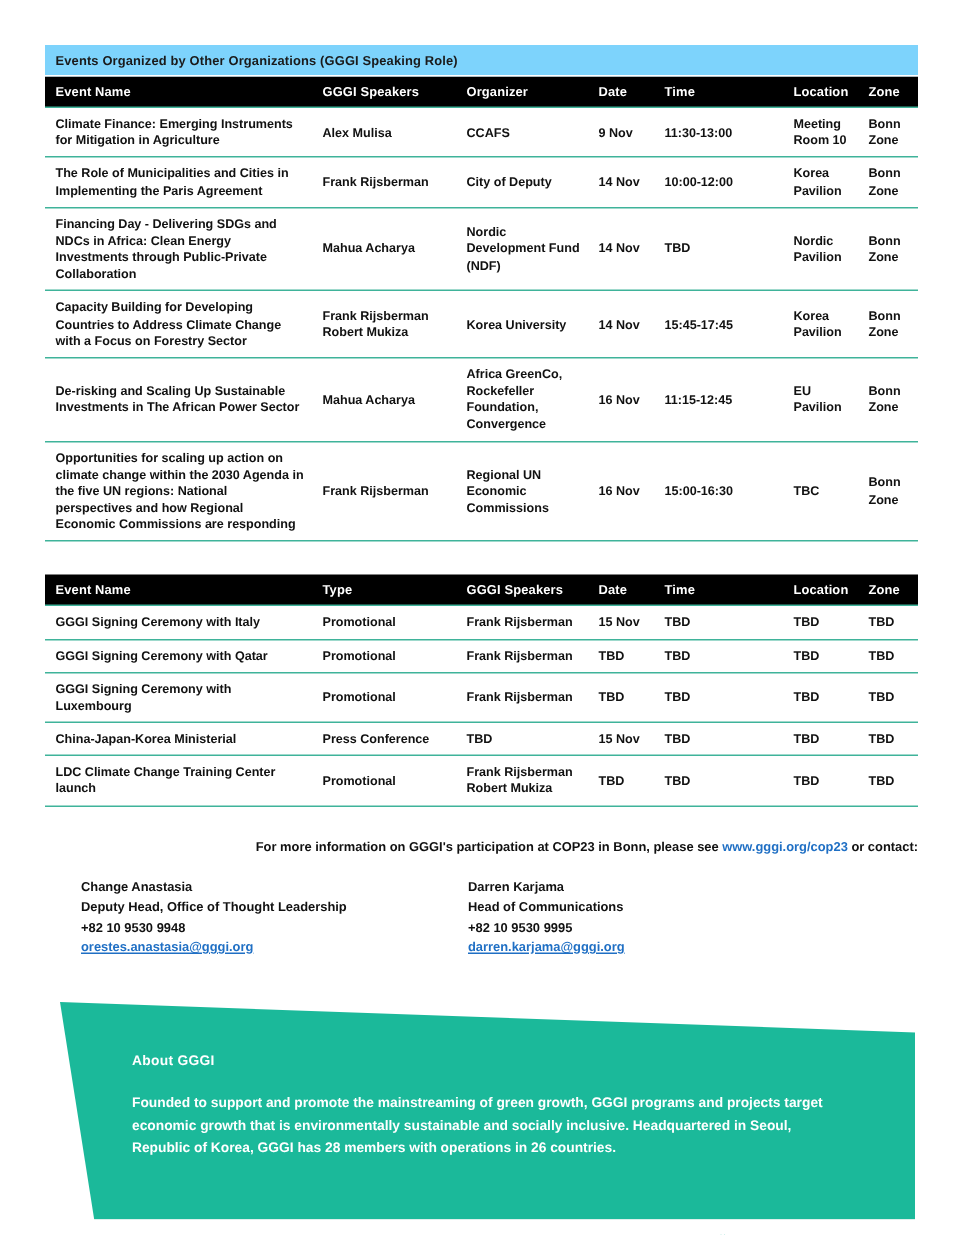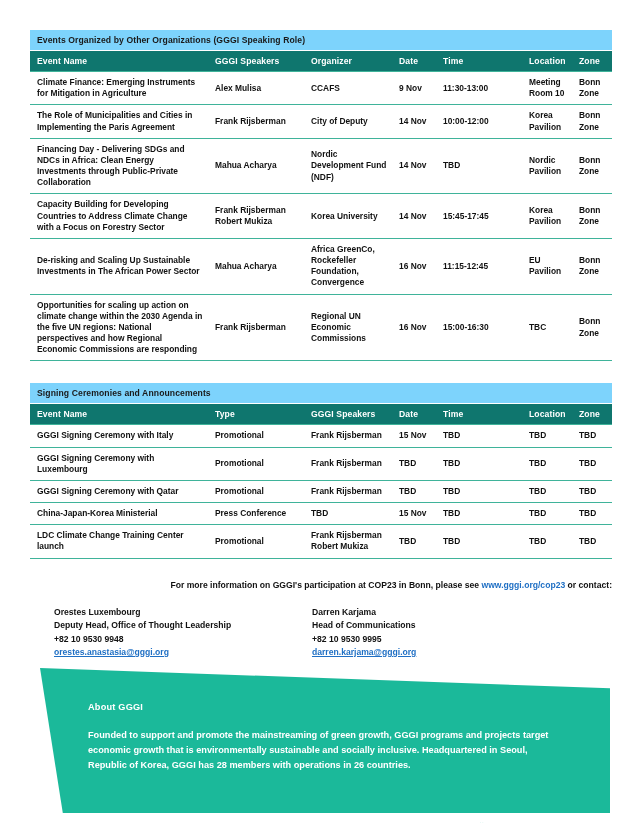--- a/index.html
+++ b/index.html
@@ -36,21 +36,21 @@
   tr.tbl-title td {
     background: #7dd3fc;
     font-weight: bold;
     font-size: 8.6px;
     color: #1a1a1a;
     padding: 5px 6px 5px 7px;
     border-bottom: 1px solid #ffffff;
     letter-spacing: .1px;
   }
   tr.col-head th {
-    background: #0f766e;
+    background: #000000;
     color: #ffffff;
     font-weight: bold;
     font-size: 8.6px;
     text-align: left;
     padding: 5px 4px 5px 7px;
     letter-spacing: .1px;
   }
   tr.drow td {
     border-top: 1px solid #3fb39a;
     border-bottom: 1px solid #3fb39a;
@@ -232,53 +232,50 @@
       <colgroup>
         <col style="width:178px">
           <col style="width:96px">
           <col style="width:88px">
         <col style="width:44px">
           <col style="width:86px">
           <col style="width:50px">
           <col style="width:40px">
       </colgroup>
       <tbody>
-        <tr class="tbl-title">
-          <td colspan="7">Signing Ceremonies and Announcements</td>
-        </tr>
         <tr class="col-head">
           <th>Event Name</th>
           <th>Type</th>
           <th>GGGI Speakers</th>
           <th>Date</th>
           <th>Time</th>
           <th>Location</th>
           <th>Zone</th>
         </tr>
 
         <tr class="drow">
           <td class="ev">GGGI Signing Ceremony with Italy</td>
           <td>Promotional</td>
           <td>Frank Rijsberman</td>
           <td>15 Nov</td>
           <td>TBD</td>
           <td>TBD</td>
           <td>TBD</td>
         </tr>
         <tr class="drow">
+          <td class="ev">GGGI Signing Ceremony with Qatar</td>
+          <td>Promotional</td>
+          <td>Frank Rijsberman</td>
+          <td>TBD</td>
+          <td>TBD</td>
+          <td>TBD</td>
+          <td>TBD</td>
+        </tr>
+        <tr class="drow">
           <td class="ev">GGGI Signing Ceremony with Luxembourg</td>
-          <td>Promotional</td>
-          <td>Frank Rijsberman</td>
-          <td>TBD</td>
-          <td>TBD</td>
-          <td>TBD</td>
-          <td>TBD</td>
-        </tr>
-        <tr class="drow">
-          <td class="ev">GGGI Signing Ceremony with Qatar</td>
           <td>Promotional</td>
           <td>Frank Rijsberman</td>
           <td>TBD</td>
           <td>TBD</td>
           <td>TBD</td>
           <td>TBD</td>
         </tr>
         <tr class="drow">
           <td class="ev">China-Japan-Korea Ministerial</td>
           <td>Press Conference</td>
@@ -299,21 +296,21 @@
         </tr>
       </tbody>
     </table>
   </div>
 
   <div class="contact-wrap">
     <div class="intro-line"><span>For more information on GGGI's participation at COP23 in Bonn, please see </span><a class="link" href="#">www.gggi.org/cop23</a><span> or contact:</span></div>
 
     <div class="contacts">
       <div class="contact-col">
-        <div class="c-name">Orestes Luxembourg</div>
+        <div class="c-name">Change Anastasia</div>
         <div class="c-role">Deputy Head, Office of Thought Leadership</div>
         <div class="c-phone">+82 10 9530 9948</div>
         <a class="c-mail" href="#">orestes.anastasia@gggi.org</a>
       </div>
       <div class="contact-col">
         <div class="c-name">Darren Karjama</div>
         <div class="c-role">Head of Communications</div>
         <div class="c-phone">+82 10 9530 9995</div>
         <a class="c-mail" href="#">darren.karjama@gggi.org</a>
       </div>

